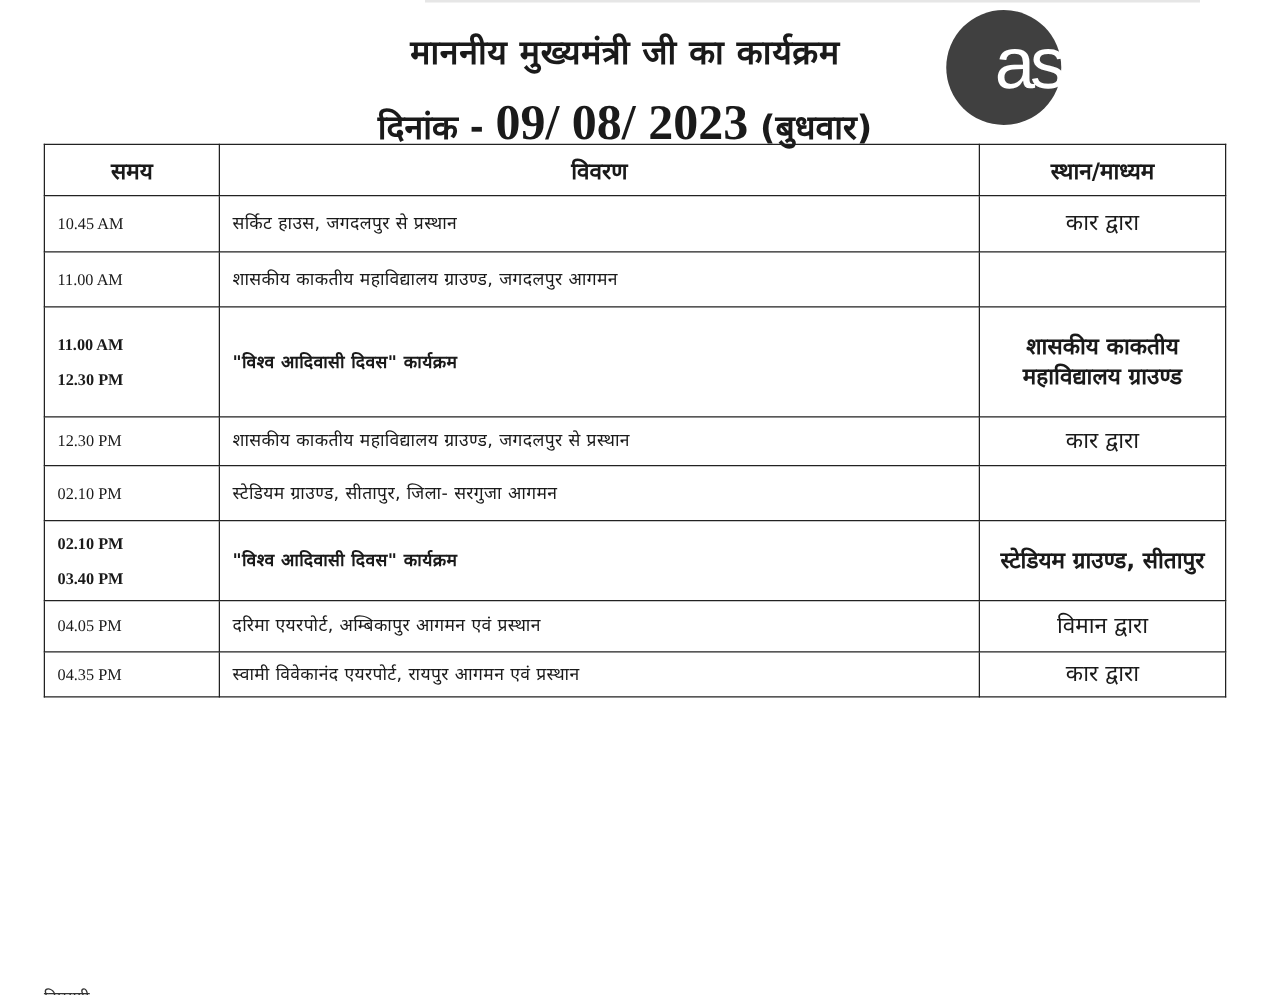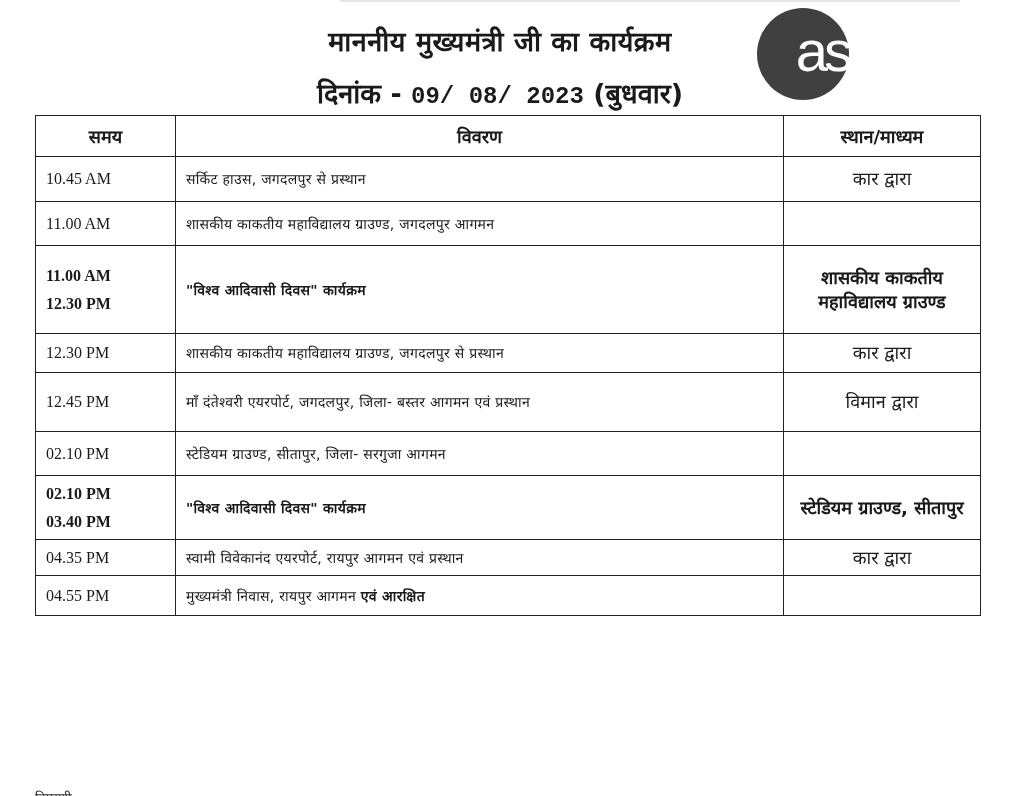--- a/index.html
+++ b/index.html
@@ -3,29 +3,29 @@
   <meta charset="utf-8">
   <style>
     html, body { margin: 0; padding: 0; background: #ffffff; }
     body { width: 1014px; height: 796px; position: relative; overflow: hidden;
            font-family: "Liberation Serif", serif; color: #1a1a1a; }
     .topline { position: absolute; left: 340px; top: 0; width: 620px; height: 2px; background: #e6e6e6; }
     .title { position: absolute; left: 200px; top: 22px; width: 600px; text-align: center;
              font-family: "DejaVu Sans", sans-serif; font-weight: bold; font-size: 27px; letter-spacing: 0.5px; }
     .subtitle { position: absolute; left: 200px; top: 74px; width: 600px; text-align: center;
                 font-family: "DejaVu Sans", sans-serif; font-weight: bold; font-size: 27px; }
-    .subtitle .num { font-family: Liberation Mono, monospace; font-size: 24px; }
+    .subtitle .num { font-family: Liberation Serif, serif; font-size: 40px; }
     .logo { position: absolute; left: 757px; top: 8px; width: 92px; height: 92px; border-radius: 50%;
             background: #404040; display: flex; align-items: center; justify-content: flex-end; }
     .logo span { color: #ffffff; font-family: "Liberation Sans", sans-serif; font-size: 58px; line-height: 1;
                  letter-spacing: -4px; margin-top: -6px; }
     table.sched { position: absolute; left: 35px; top: 115px; width: 945px; border-collapse: collapse; table-layout: fixed; }
     table.sched td, table.sched th { border: 1.5px solid #222; padding: 0 10px; vertical-align: middle; }
     th { font-family: "DejaVu Sans", sans-serif; font-weight: bold; font-size: 18px; text-align: center; height: 40px; }
-    td.time { font-family: "Liberation Serif", serif; font-size: 16px; }
+    td.time { font-family: "Liberation Serif", serif; font-size: 13px; }
     td.time.bold { font-weight: bold; line-height: 28px; }
     td.desc { font-family: "DejaVu Sans", sans-serif; font-size: 14px; letter-spacing: 0.3px; line-height: 22px; }
     td.desc.bold { font-weight: bold; }
     td.mode { font-family: "DejaVu Sans", sans-serif; font-size: 18px; text-align: center; line-height: 24px; }
     td.mode.bold { font-weight: bold; }
     .bottom-frag { position: absolute; left: 35px; top: 788px; width: 60px; height: 8px; overflow: hidden;
                    font-family: "DejaVu Sans", sans-serif; font-size: 14px; color: #333; }
   </style>
 </head>
 <body>
@@ -73,47 +73,39 @@
         <div>12.30 PM</div>
       </td>
       <td class="desc bold">"विश्व आदिवासी दिवस" कार्यक्रम</td>
       <td class="mode bold">शासकीय काकतीय महाविद्यालय ग्राउण्ड</td>
     </tr>
     <tr style="height:39px">
       <td class="time">12.30 PM</td>
       <td class="desc">शासकीय काकतीय महाविद्यालय ग्राउण्ड, जगदलपुर से प्रस्थान</td>
       <td class="mode">कार द्वारा</td>
     </tr>
-    <tr style="height:59px">
-      <td class="time">12.45 PM</td>
-      <td class="desc">माँ दंतेश्वरी एयरपोर्ट, जगदलपुर, जिला- बस्तर आगमन एवं प्रस्थान</td>
-      <td class="mode">विमान द्वारा</td>
-    </tr>
     <tr style="height:44px">
       <td class="time">02.10 PM</td>
       <td class="desc">स्टेडियम ग्राउण्ड, सीतापुर, जिला- सरगुजा आगमन</td>
       <td class="mode"></td>
     </tr>
     <tr style="height:64px">
       <td class="time bold">
         <div>02.10 PM</div>
         <div>03.40 PM</div>
       </td>
       <td class="desc bold">"विश्व आदिवासी दिवस" कार्यक्रम</td>
       <td class="mode bold">स्टेडियम ग्राउण्ड, सीतापुर</td>
     </tr>
+    <tr style="height:41px">
+      <td class="time">04.05 PM</td>
+      <td class="desc">दरिमा एयरपोर्ट, अम्बिकापुर आगमन एवं प्रस्थान</td>
+      <td class="mode">विमान द्वारा</td>
+    </tr>
     <tr style="height:36px">
       <td class="time">04.35 PM</td>
       <td class="desc">स्वामी विवेकानंद एयरपोर्ट, रायपुर आगमन एवं प्रस्थान</td>
       <td class="mode">कार द्वारा</td>
-    </tr>
-    <tr style="height:40px">
-      <td class="time">04.55 PM</td>
-      <td class="desc">
-        <span>मुख्यमंत्री निवास, रायपुर आगमन</span>
-        <b>एवं आरक्षित</b>
-      </td>
-      <td class="mode"></td>
     </tr>
   </tbody>
 </table>
 
 <div class="bottom-frag">टिप्पणी</div>
 
 </body></html>

